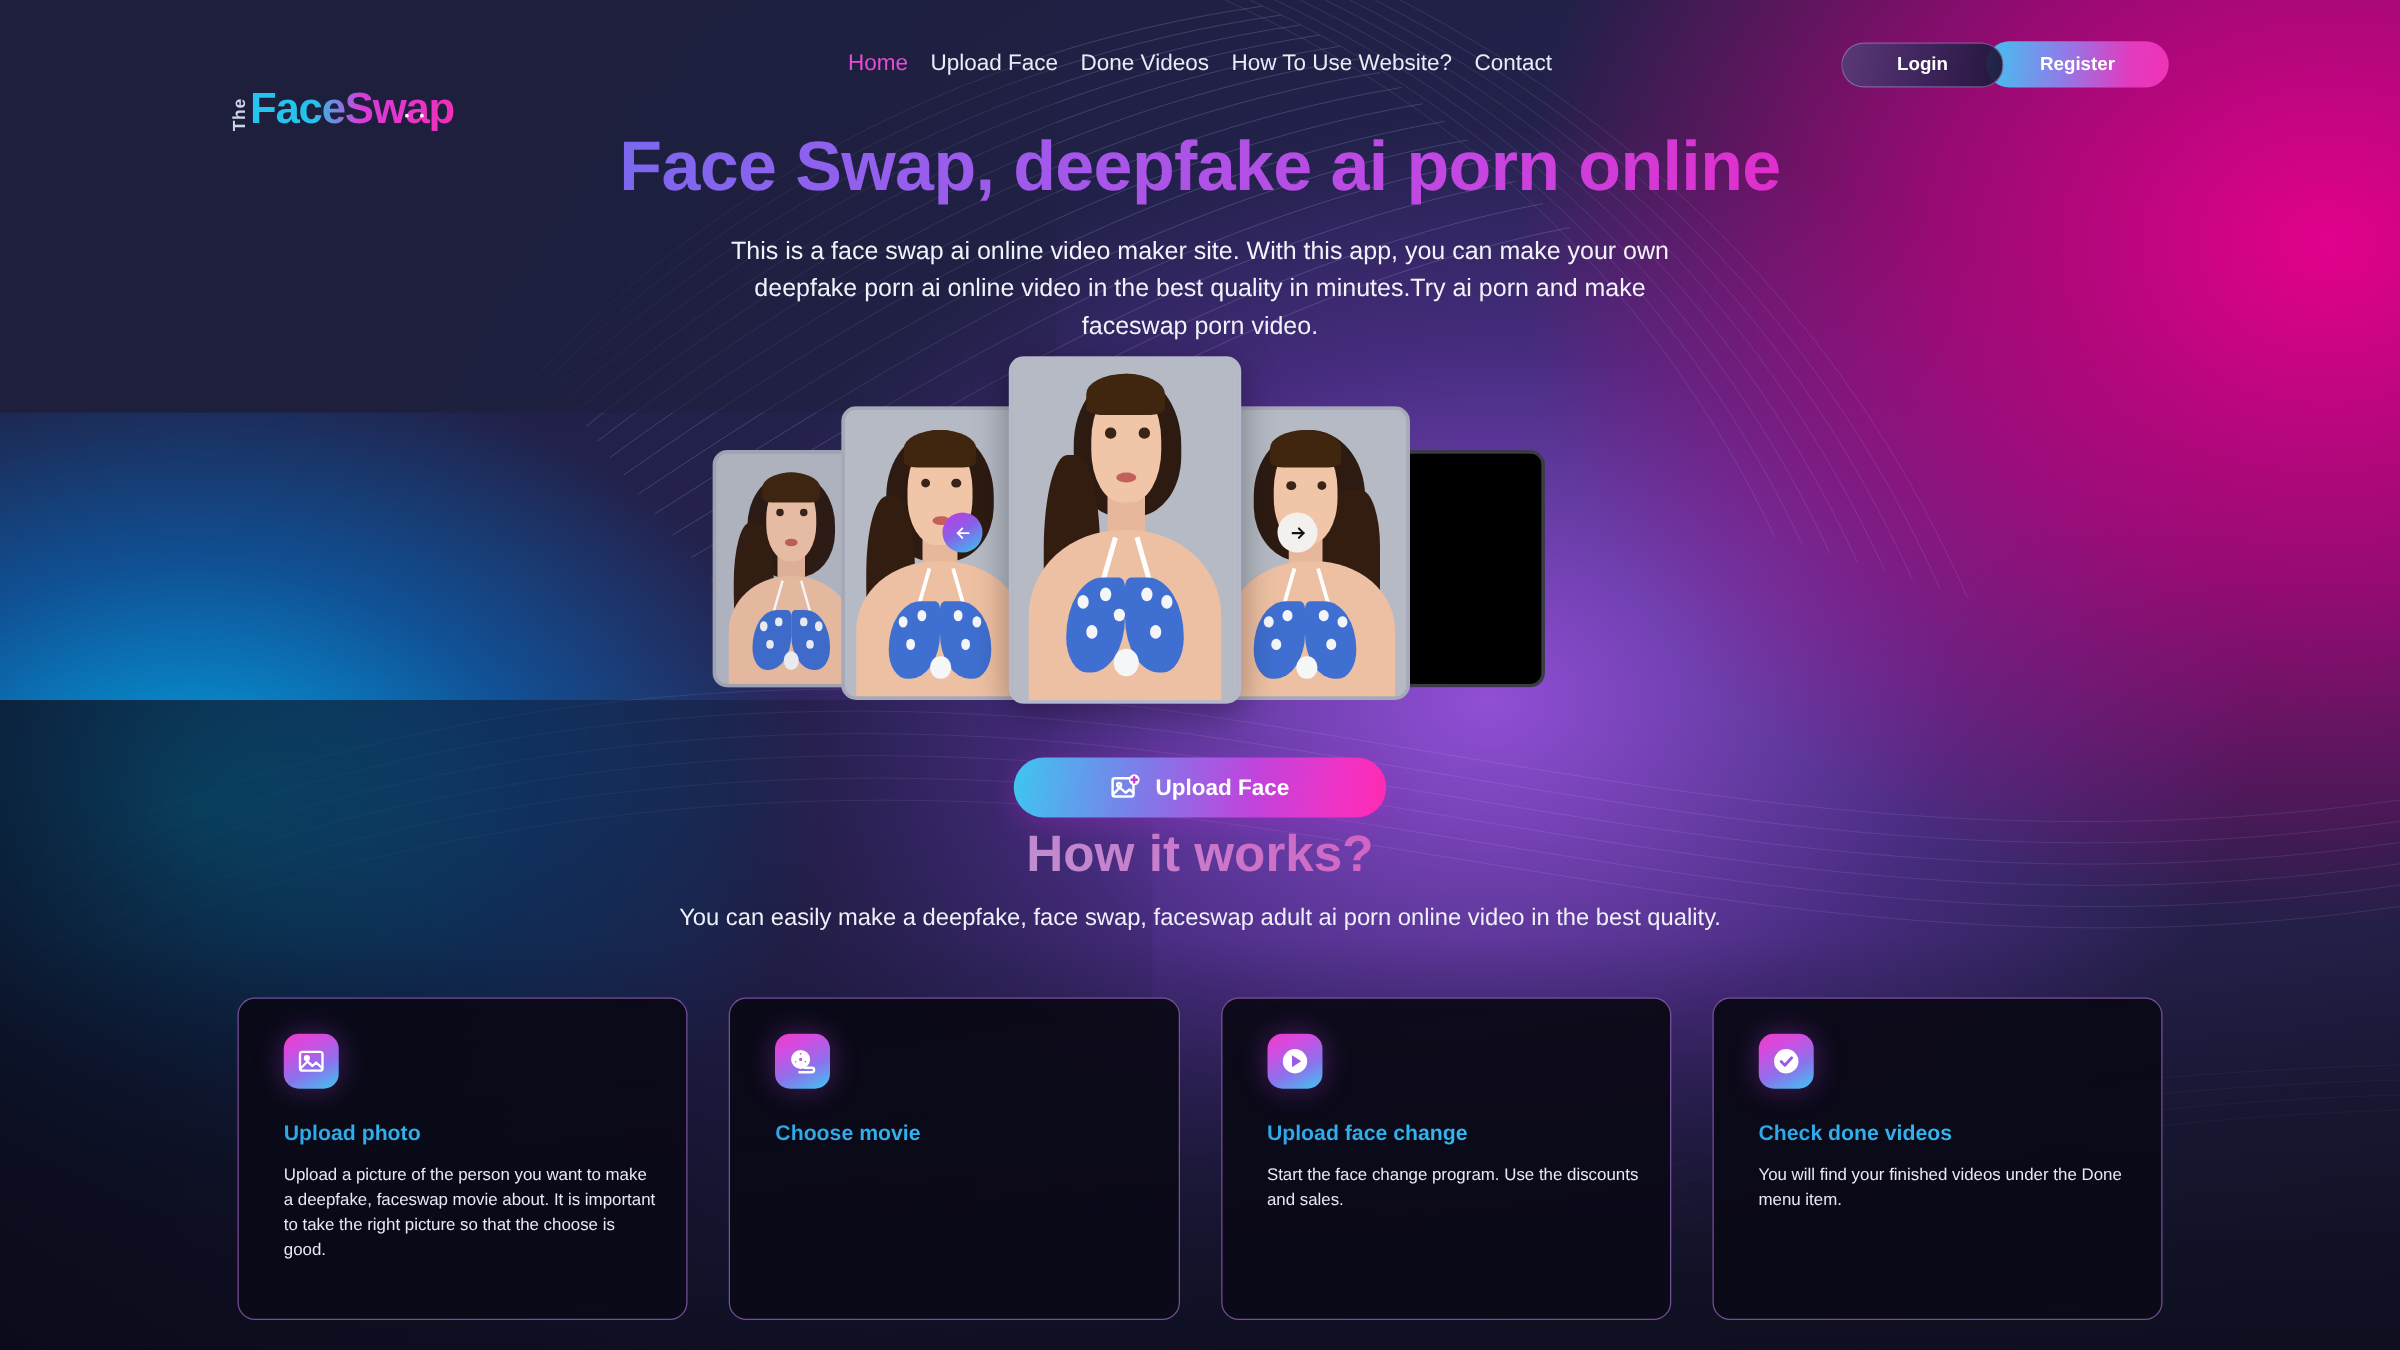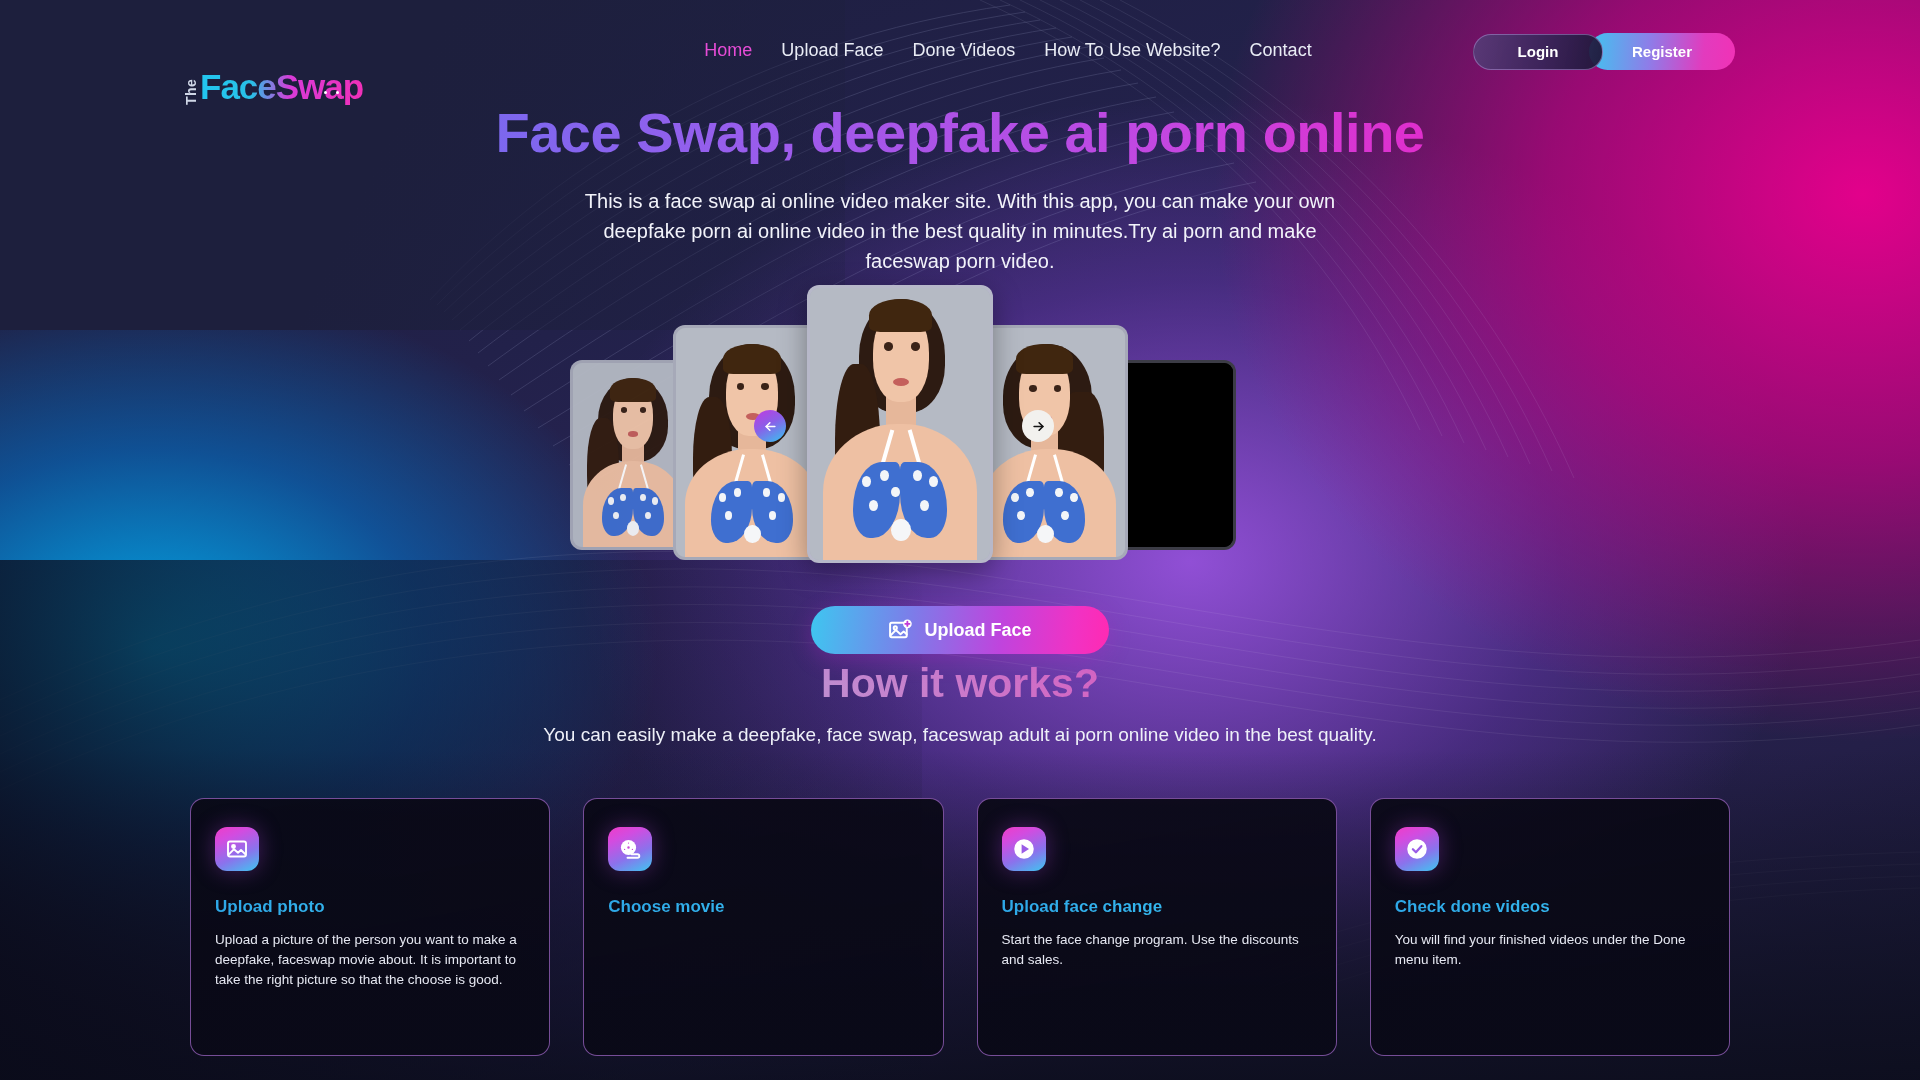--- a/index.html
+++ b/index.html
@@ -51,21 +51,21 @@
     font-size:35px; font-weight:800; letter-spacing:-1px;
     background:linear-gradient(92deg,#22c6ef 0%, #29c0e8 32%, #d83bd8 55%, #f030b8 100%);
     -webkit-background-clip:text; background-clip:text; color:transparent;
     line-height:37px;
   }
   .logo-dots{ position:absolute; right:24px; bottom:11px; display:flex; gap:9px; }
   .logo-dot{ width:3px; height:3px; border-radius:50%; background:#ffffff; }
 
   .navlinks{
     position:absolute; left:50%; transform:translateX(-50%); top:40px;
-    display:flex; align-items:flex-start; gap:29px;margin-left:48px;
+    display:flex; align-items:flex-start; gap:18px;
   }
   .navlink{
     font-size:18px; color:#e9ecf5; text-decoration:none; white-space:nowrap;
     cursor:pointer;
   }
   .navlink.active{ color:#e64cd6; }
 
   .navbtns{ position:absolute; right:185px; top:33px; display:flex; align-items:center; }
   .btn-login{
     width:130px; height:36px; border-radius:18px;
@@ -165,21 +165,21 @@
 
   
   .cards{
     position:absolute; top:798px; left:190px; right:190px; height:258px;
     display:flex; gap:33px; z-index:16;
   }
   .card{
     flex:1; border-radius:14px;
     background:linear-gradient(170deg, rgba(10,9,22,0.94) 0%, rgba(10,10,24,0.97) 100%);
     border:1px solid rgba(186,120,230,0.62);
-    padding:28px 24px 0 24px; position:relative;
+    padding:28px 24px 0 36px; position:relative;
   }
   .card-icon{
     width:44px; height:44px; border-radius:12px;
     background:linear-gradient(155deg,#f03cc8 0%, #d24ce0 26%, #8b72ec 62%, #3ec7f1 100%);
     display:flex; align-items:center; justify-content:center;
     box-shadow:0 0 22px rgba(180,70,230,.35);
   }
   .card-title{
     margin-top:26px; font-size:17px; font-weight:700;
     background:linear-gradient(90deg,#2ea8e8 0%, #34b6ee 50%, #3ec3f0 100%);

